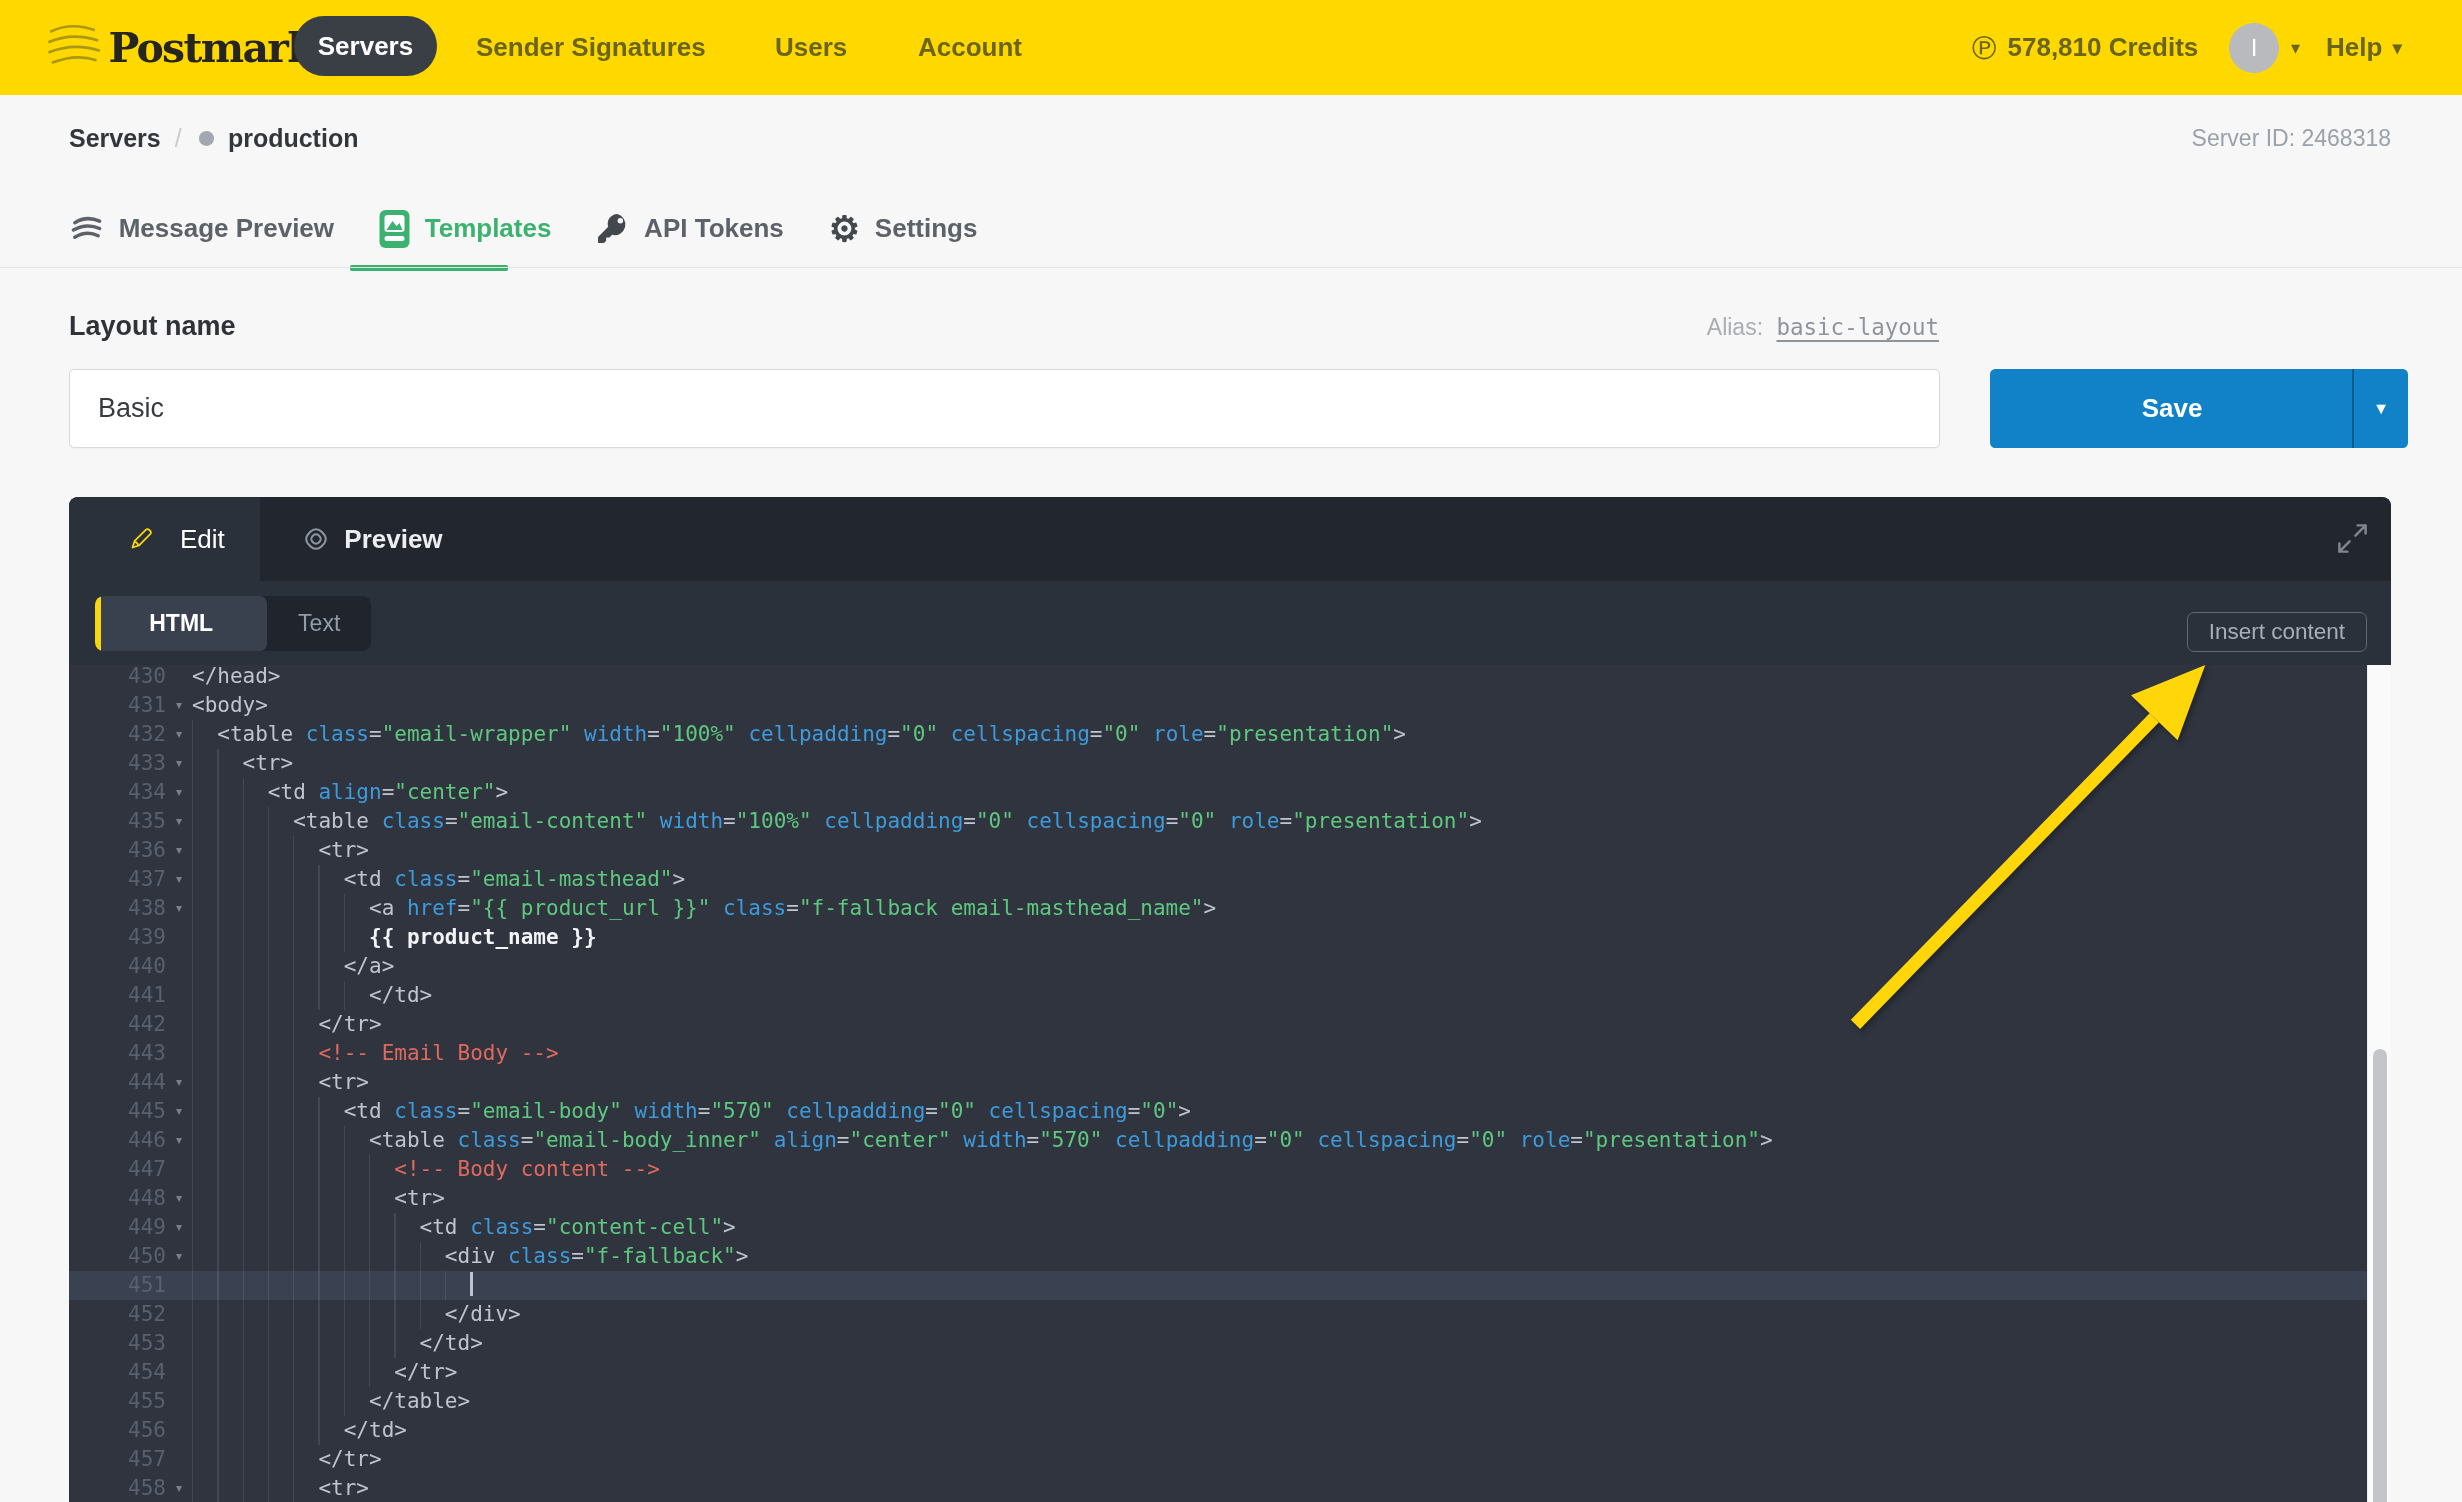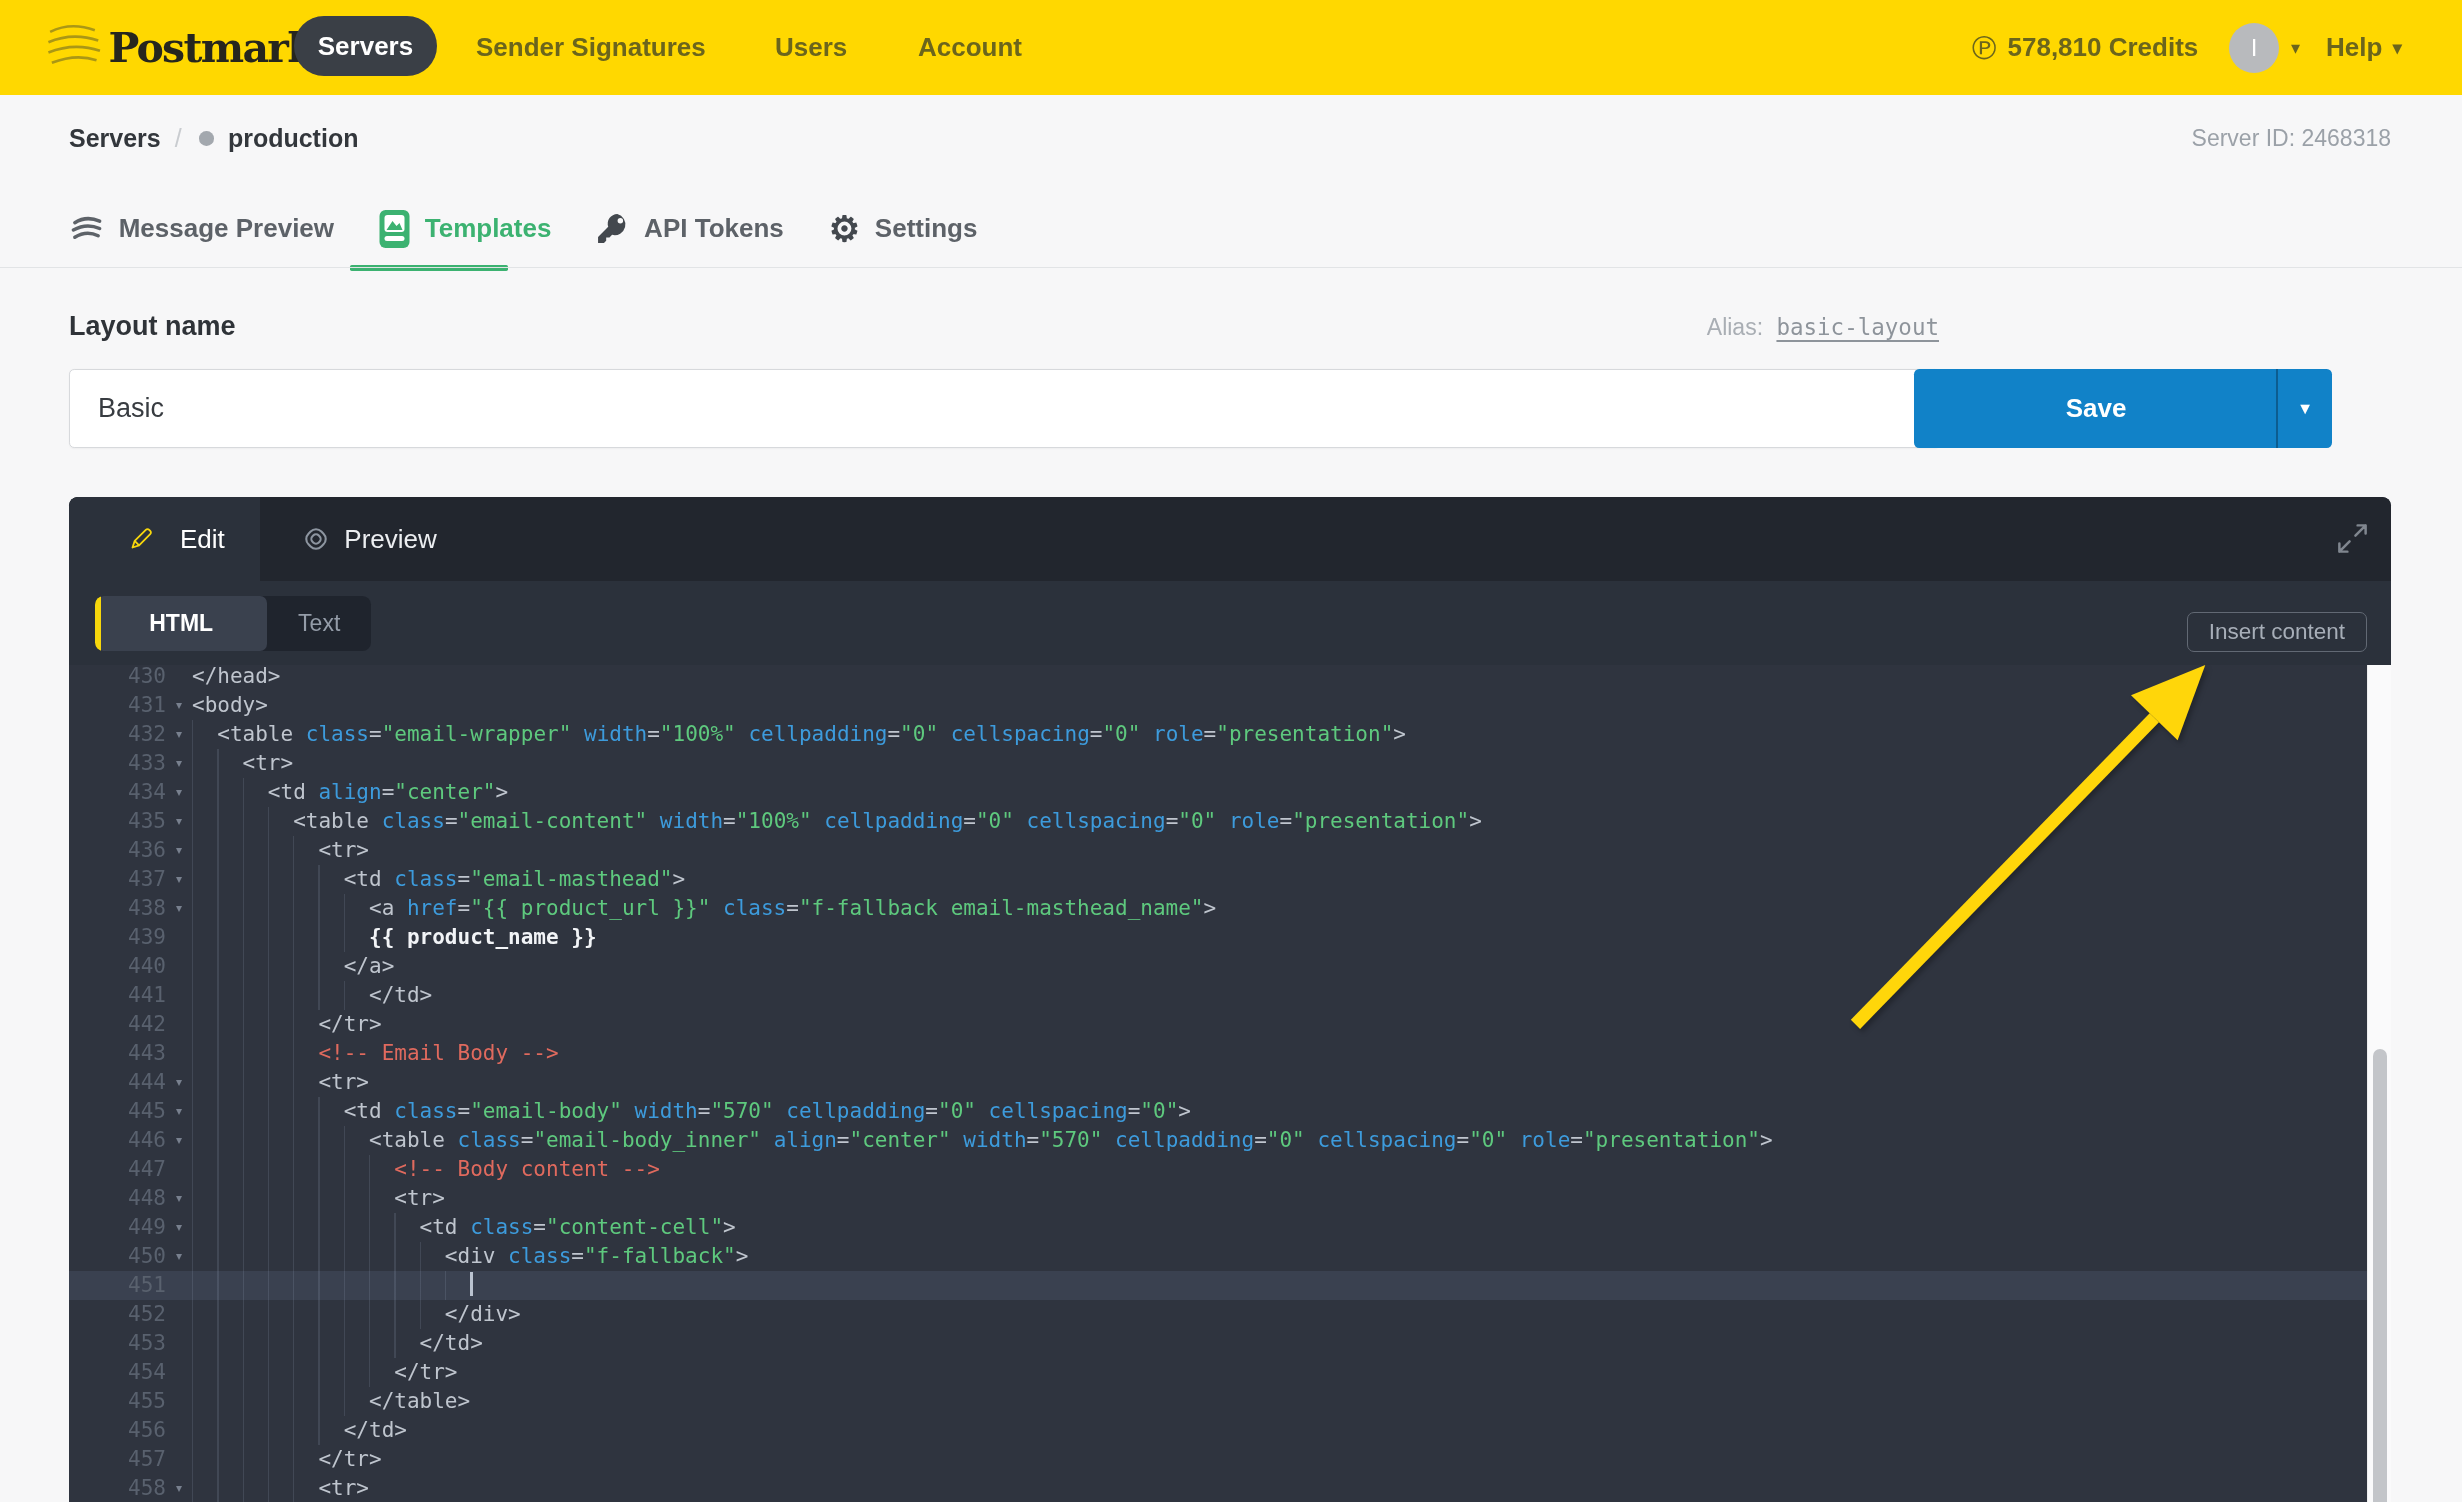--- a/index.html
+++ b/index.html
@@ -51,39 +51,39 @@
                    background:var(--brand-green,#3CB271); border-radius:1.7px; }
 
   
   .form-label { position:absolute; left:69px; top:311px; font-size:27px; font-weight:bold; color:#2f3338; }
   .alias-wrap { position:absolute; right:523px; top:314px; font-size:23px; color:#a9aeb4; }
   .alias-value { font-family:"DejaVu Sans Mono", monospace; font-size:22.5px; color:#8e949b;
                  text-decoration:underline; text-underline-offset:5.2px; cursor:pointer; margin-left:7px; }
   .name-input { position:absolute; left:69px; top:369px; width:1871px; height:79px; background:#fff;
                 border:0.9px solid #d7d9dc; border-radius:5.2px; font-size:27px; color:#383c41;
                 padding:0 28px; font-family:"Liberation Sans", sans-serif; box-shadow:0 0.9px 1.7px rgba(0,0,0,0.04); }
-  .save-btn { position:absolute; left:1914px; top:369px; width:418px; height:79px;
+  .save-btn { position:absolute; left:1990px; top:369px; width:418px; height:79px;
               background:var(--save-blue,#1182C8); border-radius:5.2px; cursor:pointer; }
   .save-label { position:absolute; left:0; right:54px; top:0; height:100%; display:flex; align-items:center;
                 justify-content:center; color:#fff; font-size:26px; font-weight:bold; }
   .save-divider { position:absolute; right:54px; top:0; width:1.7px; height:100%; background:rgba(0,0,0,0.28); }
   .save-caret { position:absolute; right:0; top:0; width:54px; height:100%; display:flex; align-items:center;
                 justify-content:center; color:#fff; font-size:16.4px; cursor:pointer; }
 
   
   .panel { position:absolute; left:69px; top:497px; width:2322px; height:1006px;
            border-radius:8.6px 8.6px 0 0; background:var(--editor-bg,#2F343F); overflow:hidden; }
   .p-header { position:absolute; left:0; top:0; width:100%; height:84px; background:var(--panel-header-bg,#22262E); }
   .tab-edit { position:absolute; left:0; top:0; width:191px; height:84px; background:var(--toolbar-bg,#2B313B);
               border-radius:8.6px 0 0 0; display:flex; align-items:center; cursor:pointer; }
   .tab-edit .picon { margin-left:60px; display:flex; }
   .tab-edit .lbl { margin-left:27px; color:#ffffff; font-size:26px; font-weight:500; }
   .tab-preview { position:absolute; left:216px; top:0; height:84px; display:flex; align-items:center; gap:14px;
                  padding:0 17.3px; cursor:pointer; }
-  .tab-preview .lbl { color:#eceef1; font-size:26px; font-weight:400; }
+  .tab-preview .lbl { color:#eceef1; font-size:26px; font-weight:700; }
   .expand-btn { position:absolute; right:21px; top:24px; width:35px; height:35px; cursor:pointer; display:flex; }
 
   .p-toolbar { position:absolute; left:0; top:84px; width:100%; height:85px; background:var(--toolbar-bg,#2B313B); }
   .seg { position:absolute; left:26px; top:14.7px; width:276px; height:55px; background:#1f242d; border-radius:8.6px;
          display:flex; overflow:hidden; }
   .seg-html { position:relative; width:173px; height:55px; background:#3a414e; border-radius:7px;
               display:flex; align-items:center; justify-content:center; color:#fff; font-size:23px;
               font-weight:600; cursor:pointer; }
   .seg-html .ybar { position:absolute; left:0; top:0; width:6px; height:100%;
                     background:var(--accent-yellow,#F7D70C); border-radius:7px 0 0 7px; }

